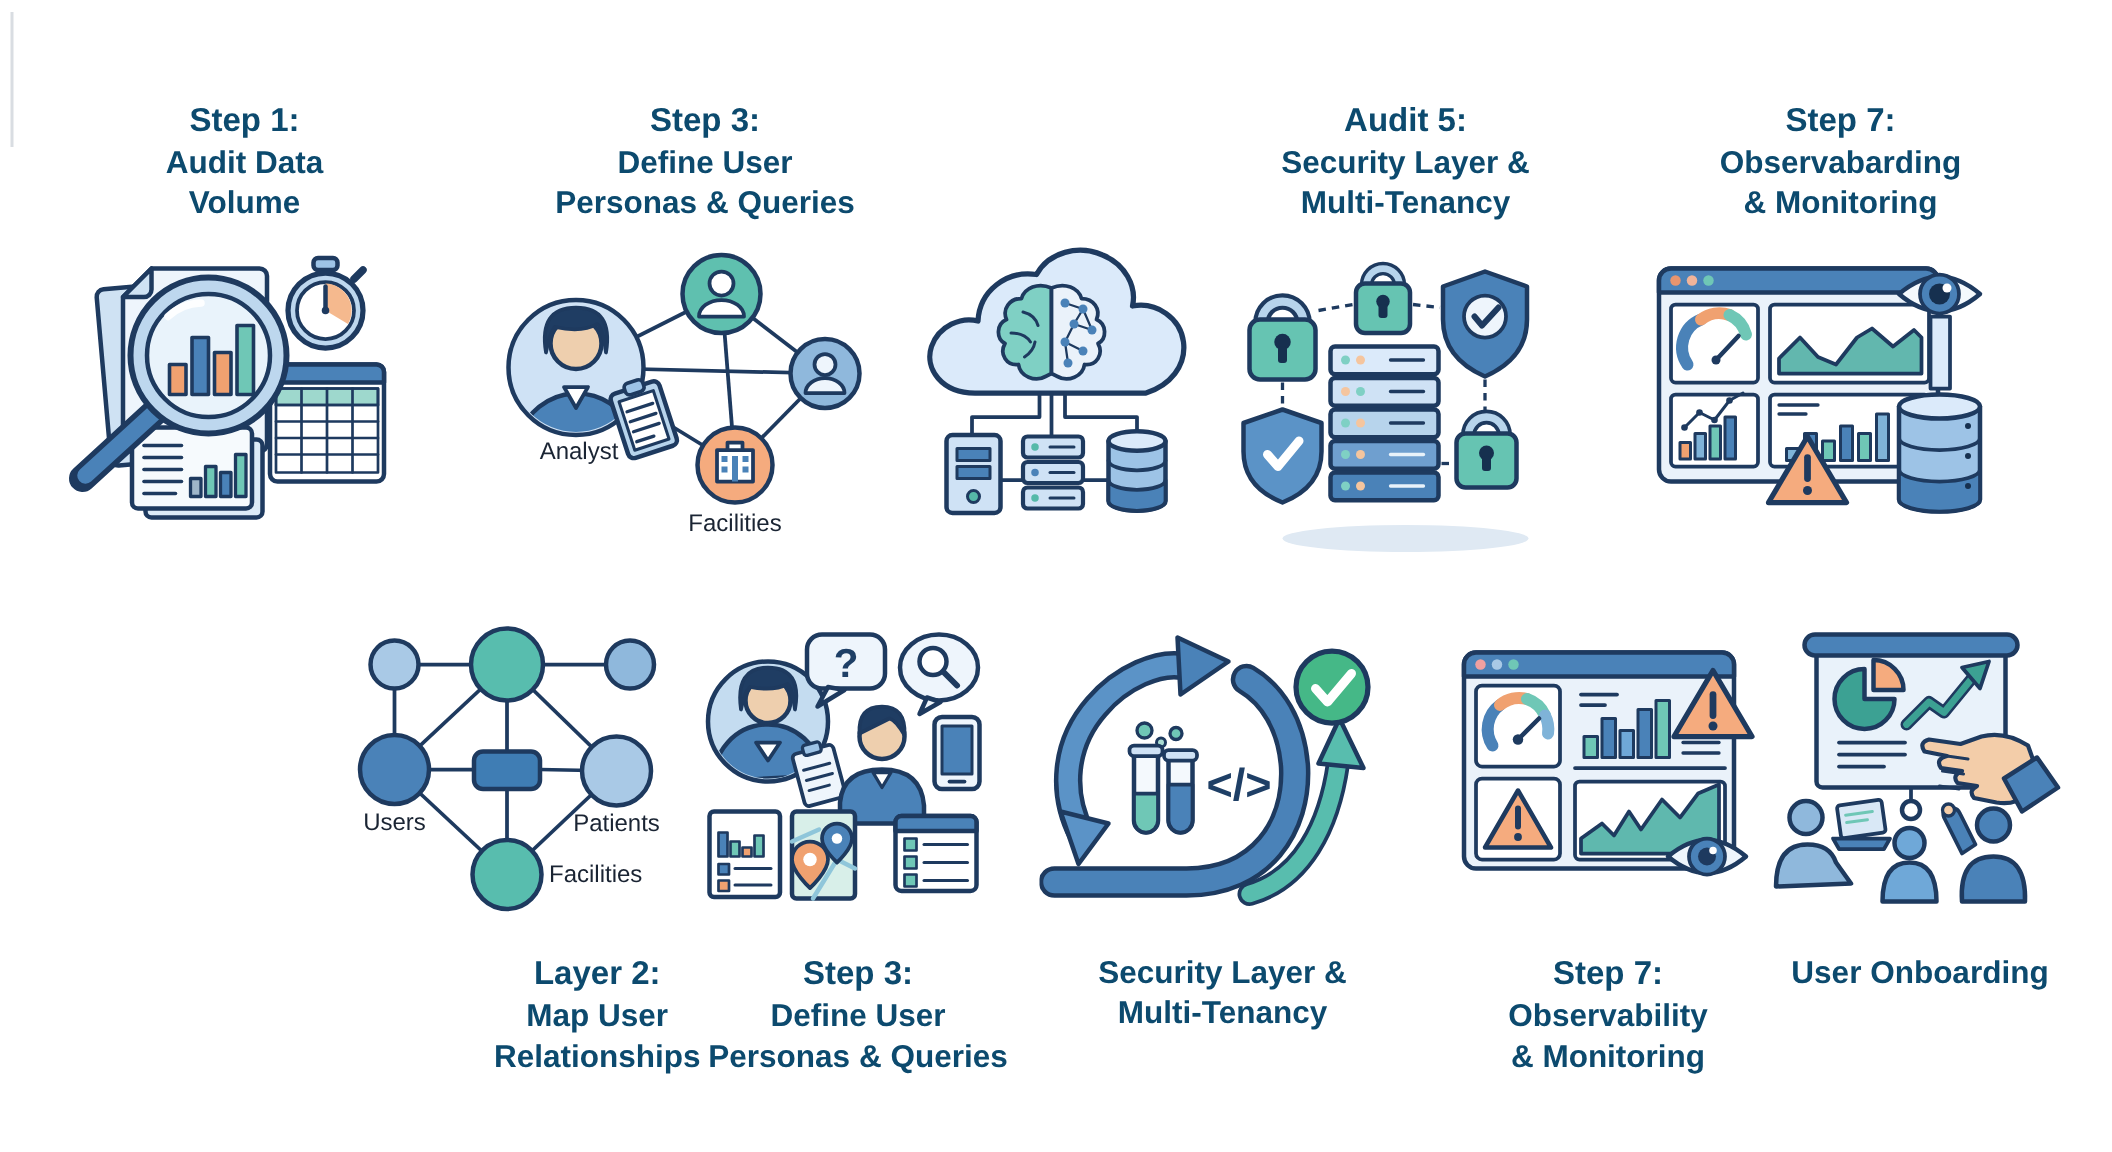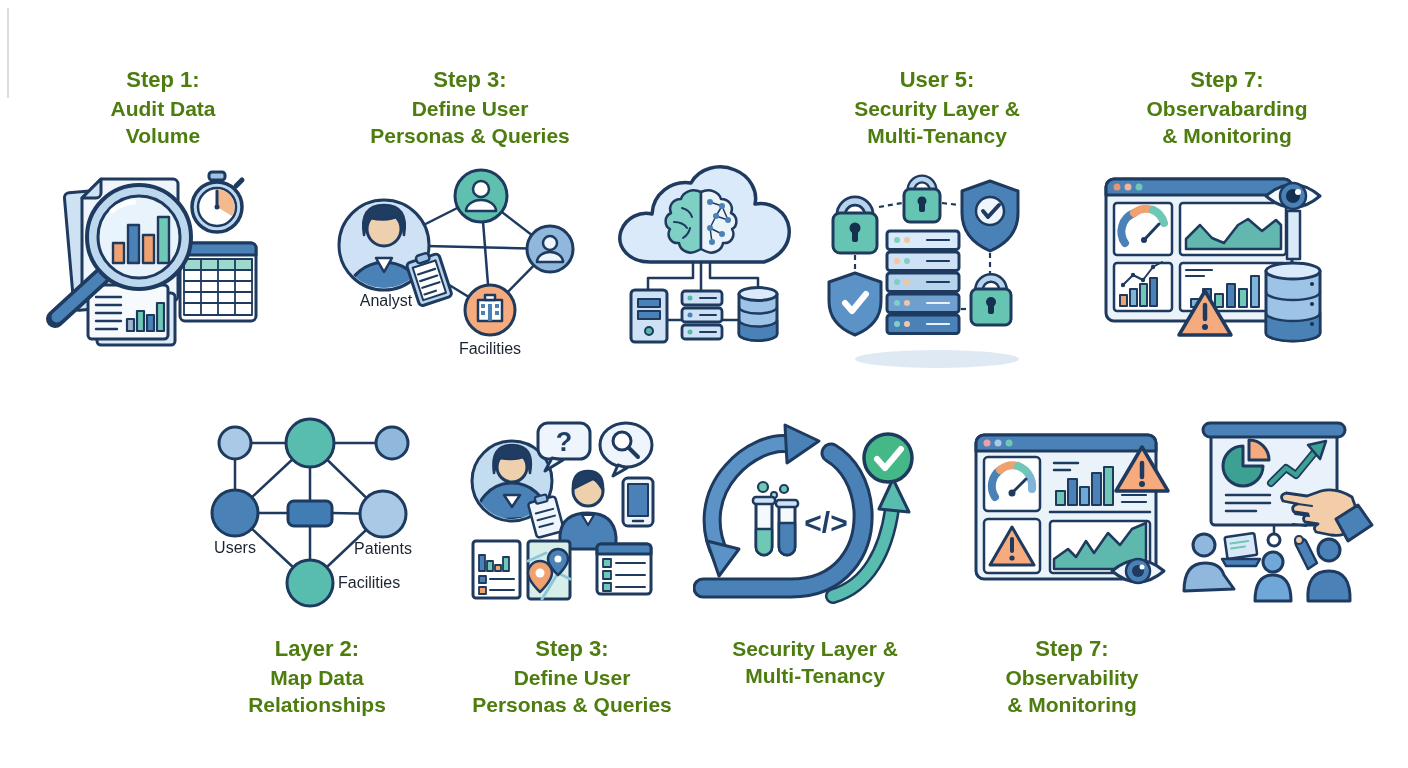--- a/index.html
+++ b/index.html
@@ -1,21 +1,21 @@
 <!DOCTYPE html>
 <html><head>
 <meta charset="utf-8">
 <style>
   * { margin:0; padding:0; box-sizing:border-box; }
   html,body { width:1408px; height:768px; }
   body { font-family:"Liberation Sans", sans-serif; background:#ffffff; }
   .canvas { position:relative; width:1408px; height:768px; background:#ffffff; overflow:hidden; }
   .edge-line { position:absolute; left:7px; top:8px; width:2px; height:90px; background:#d9dde2; }
   .cell { position:absolute; display:flex; flex-direction:column; align-items:center; }
-  .title { text-align:center; color:#4d7c0f; line-height:1.3; font-size:21px; }
+  .title { text-align:center; color:#0c4a6e; line-height:1.3; font-size:21px; }
   .title .step { font-weight:700; font-size:22px; }
   .title .sub { font-weight:600; }
   .row1 .title { margin-bottom:14px; }
   .row2 .title { margin-top:10px; }
   .art svg { display:block; }
   .svg-label { font-size:16px; font-weight:500; fill:#1a2433; }
   .svg-glyph { font-weight:700; fill:#1e3f66; }
 </style>
 </head>
 <body>
@@ -199,21 +199,21 @@
           <path d="M141 162 V176 A19 6.5 0 0 0 179 176 V162 A19 6.5 0 0 1 141 162" fill="#4a82b8" stroke-width="2.5"></path>
           <path d="M141 149 A19 6.5 0 0 0 179 149" fill="none" stroke-width="2.5"></path>
           <ellipse cx="160" cy="136" rx="19" ry="6.5" fill="#dbeafa" stroke-width="3"></ellipse>
         </g>
       </svg>
     </div>
   </section>
 
   <section class="cell row1" style="left:787px; top:66px; width:300px;">
     <header class="title">
-      <div class="step">User 5:</div>
+      <div class="step">Audit 5:</div>
       <div class="sub">Security Layer &amp;</div>
       <div class="sub">Multi-Tenancy</div>
     </header>
     <div class="art">
       <svg viewBox="0 0 244 214" width="244" height="214">
         <ellipse cx="122" cy="196" rx="82" ry="9" fill="#dfe9f3" stroke="none"></ellipse>
         <g stroke="#1e3a5f" stroke-width="2.2" stroke-dasharray="5 4" fill="none">
           <line x1="64" y1="44" x2="87" y2="40"></line>
             <line x1="127" y1="40" x2="145" y2="42"></line>
           <line x1="40" y1="92" x2="40" y2="108"></line>
@@ -336,21 +336,21 @@
           <circle cx="203" cy="33" r="7" fill="#16304f" stroke="none"></circle>
             <circle cx="208" cy="29" r="3" fill="#ffffff" stroke="none"></circle>
           <path d="M115 128 L141 172 L89 172 Z" fill="#f5ab7e" stroke-width="3.5"></path>
           <line x1="115" y1="142" x2="115" y2="156" stroke-width="4.5"></line>
             <circle cx="115" cy="164" r="3" fill="#1e3a5f" stroke="none"></circle>
         </g>
       </svg>
     </div>
   </section>
 
-  <section class="cell row2" style="left:167px; top:411px; width:300px;">
+  <section class="cell row2" style="left:167px; top:411px; width:300px;align-items:flex-end;">
     <div class="art">
       <svg viewBox="0 0 244 214" width="244" height="214">
         <g stroke="#1e3a5f" stroke-width="2.5" fill="none">
           <line x1="40" y1="32" x2="115" y2="32"></line>
             <line x1="115" y1="32" x2="197" y2="32"></line>
           <line x1="40" y1="32" x2="40" y2="102"></line>
             <line x1="115" y1="32" x2="40" y2="102"></line>
           <line x1="115" y1="32" x2="115" y2="90"></line>
             <line x1="115" y1="32" x2="188" y2="103"></line>
           <line x1="40" y1="102" x2="93" y2="102"></line>
@@ -368,21 +368,21 @@
           <circle cx="188" cy="103" r="23" fill="#a9c9e6"></circle>
           <circle cx="115" cy="172" r="23" fill="#58bdae"></circle>
         </g>
         <text class="svg-label" x="40" y="142" text-anchor="middle">Users</text>
         <text class="svg-label" x="188" y="143" text-anchor="middle">Patients</text>
         <text class="svg-label" x="143" y="177" text-anchor="start">Facilities</text>
       </svg>
     </div>
     <footer class="title">
       <div class="step">Layer 2:</div>
-      <div class="sub">Map Data</div>
+      <div class="sub">Map User</div>
       <div class="sub">Relationships</div>
     </footer>
   </section>
 
   <section class="cell row2" style="left:422px; top:411px; width:300px;">
     <div class="art">
       <svg viewBox="0 0 244 214" width="244" height="214">
         <g stroke="#1e3a5f" stroke-linejoin="round" stroke-linecap="round">
           <circle cx="62" cy="70" r="40" fill="#c4dcf0" stroke-width="3"></circle>
           <clipPath id="clip-woman2">
@@ -575,16 +575,17 @@
           <path d="M128 134 q-2 -5 4 -6 q5 -1 7 4 l10 20 l-9 6 Z" fill="#4a82b8" stroke-width="2.5"></path>
           <circle cx="131" cy="129" r="4" fill="#f3cda9" stroke-width="2.2"></circle>
           <circle cx="161" cy="139" r="11" fill="#4a82b8" stroke-width="3"></circle>
           <path d="M140 190 q-2 -30 21 -30 q22 0 21 30 Z" fill="#4a82b8" stroke-width="3"></path>
           <circle cx="105" cy="151" r="10" fill="#6fa8d8" stroke-width="3"></circle>
           <path d="M87 190 q0 -26 18 -26 q18 0 18 26 Z" fill="#6fa8d8" stroke-width="3"></path>
         </g>
       </svg>
     </div>
     <footer class="title">
+      <div class="sub">User Onboarding</div>
     </footer>
   </section>
 
 </div>
 
 </body></html>

